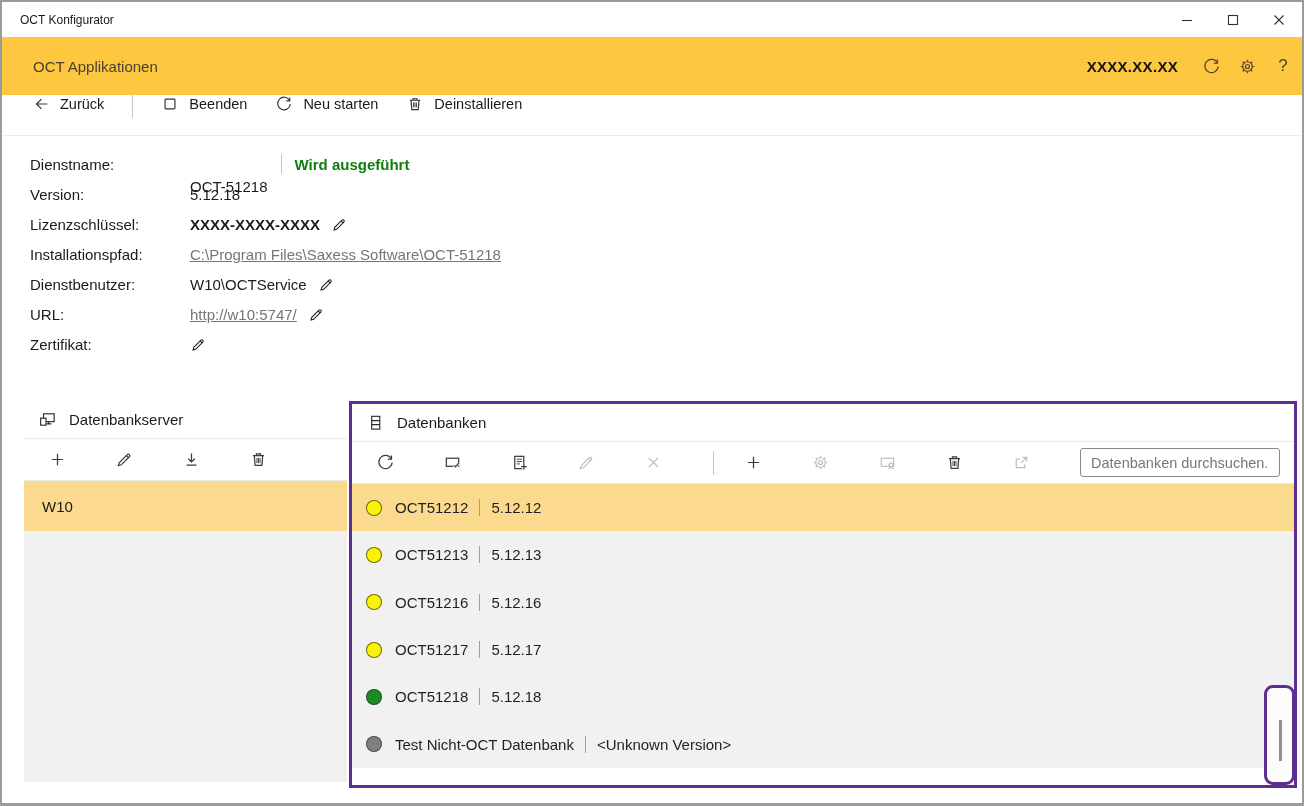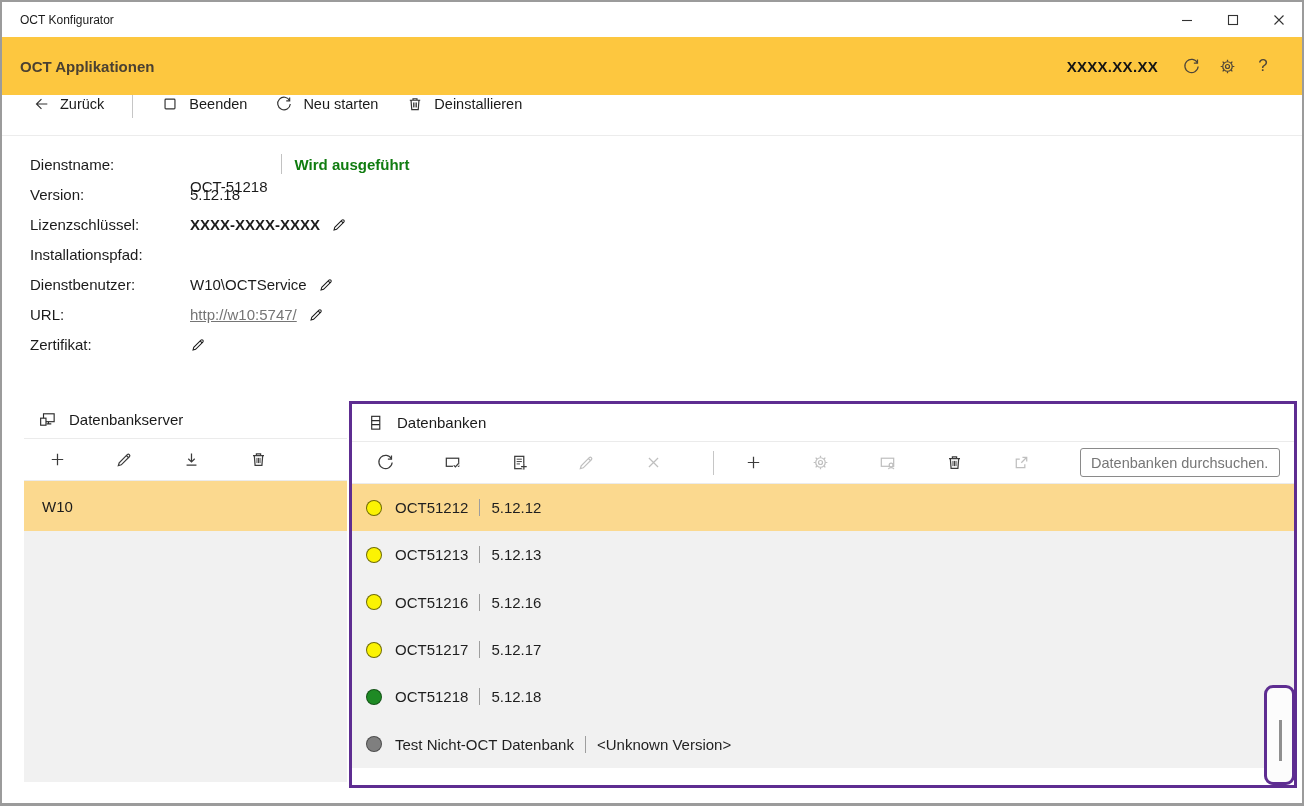--- a/index.html
+++ b/index.html
@@ -11,22 +11,22 @@
   .titlebar { position:absolute; left:0; top:0; right:0; height:35px; background:#fff;
               display:flex; align-items:center; }
   .tb-title { font-size:12px; color:#1a1a1a; padding-left:18px; }
   .tb-btns { margin-left:auto; display:flex; height:35px; }
   .tbb { width:46px; height:35px; display:flex; align-items:center; justify-content:center; cursor:pointer; }
   .tbb svg { width:14px; height:14px; stroke:#333; stroke-width:1.1; fill:none; }
 
   
   .appheader { position:absolute; left:0; top:35px; right:0; height:58px; background:#FDC73F;
                display:flex; align-items:center; }
-  .ah-title { font-size:15px; font-weight:700; color:#4A4031; padding-left:18px; }
-  .ah-right { margin-left:auto; display:flex; align-items:center; gap:14px; padding-right:28px; }
+  .ah-title { font-size:15px; font-weight:400; color:#4A4031; padding-left:31px; }
+  .ah-right { margin-left:auto; display:flex; align-items:center; gap:14px; padding-right:8px; }
   .ah-ver { font-size:15px; font-weight:700; color:#141414; letter-spacing:.3px; margin-right:8px; }
   .ah-ic { width:22px; height:22px; display:flex; align-items:center; justify-content:center; cursor:pointer; }
   .ah-ic svg { width:19px; height:19px; stroke:#4D4539; stroke-width:1.3; fill:none; }
   .ah-help { font-size:17px; color:#4D4539; }
 
   
   .cmdbar { position:absolute; left:0; top:93px; right:0; height:41px; background:#fff;
             border-bottom:1px solid #ECECEC; display:flex; align-items:flex-start; padding-left:30px;
             font-size:14.5px; color:#1B1B1B; }
   .cmd-item { display:flex; align-items:center; gap:10px; margin-right:28px; cursor:pointer; }
@@ -175,20 +175,21 @@
       <span class="dlabel">Lizenzschlüssel:</span>
       <span class="bold">XXXX-XXXX-XXXX</span>
       <span class="pencil">
         <svg viewBox="0 0 20 20">
           <path d="M3.5 16.5 L4.4 13.4 L12.9 4.9 a1.55 1.55 0 0 1 2.2 2.2 L6.6 15.6 Z M12 5.8 L14.2 8"></path>
         </svg>
       </span>
     </div>
     <div class="drow">
       <span class="dlabel">Installationspfad:</span>
+      <a class="pathlink">C:\Program Files\Saxess Software\OCT-51218</a>
     </div>
     <div class="drow">
       <span class="dlabel">Dienstbenutzer:</span>
       <span>W10\OCTService</span>
       <span class="pencil">
         <svg viewBox="0 0 20 20">
           <path d="M3.5 16.5 L4.4 13.4 L12.9 4.9 a1.55 1.55 0 0 1 2.2 2.2 L6.6 15.6 Z M12 5.8 L14.2 8"></path>
         </svg>
       </span>
     </div>

